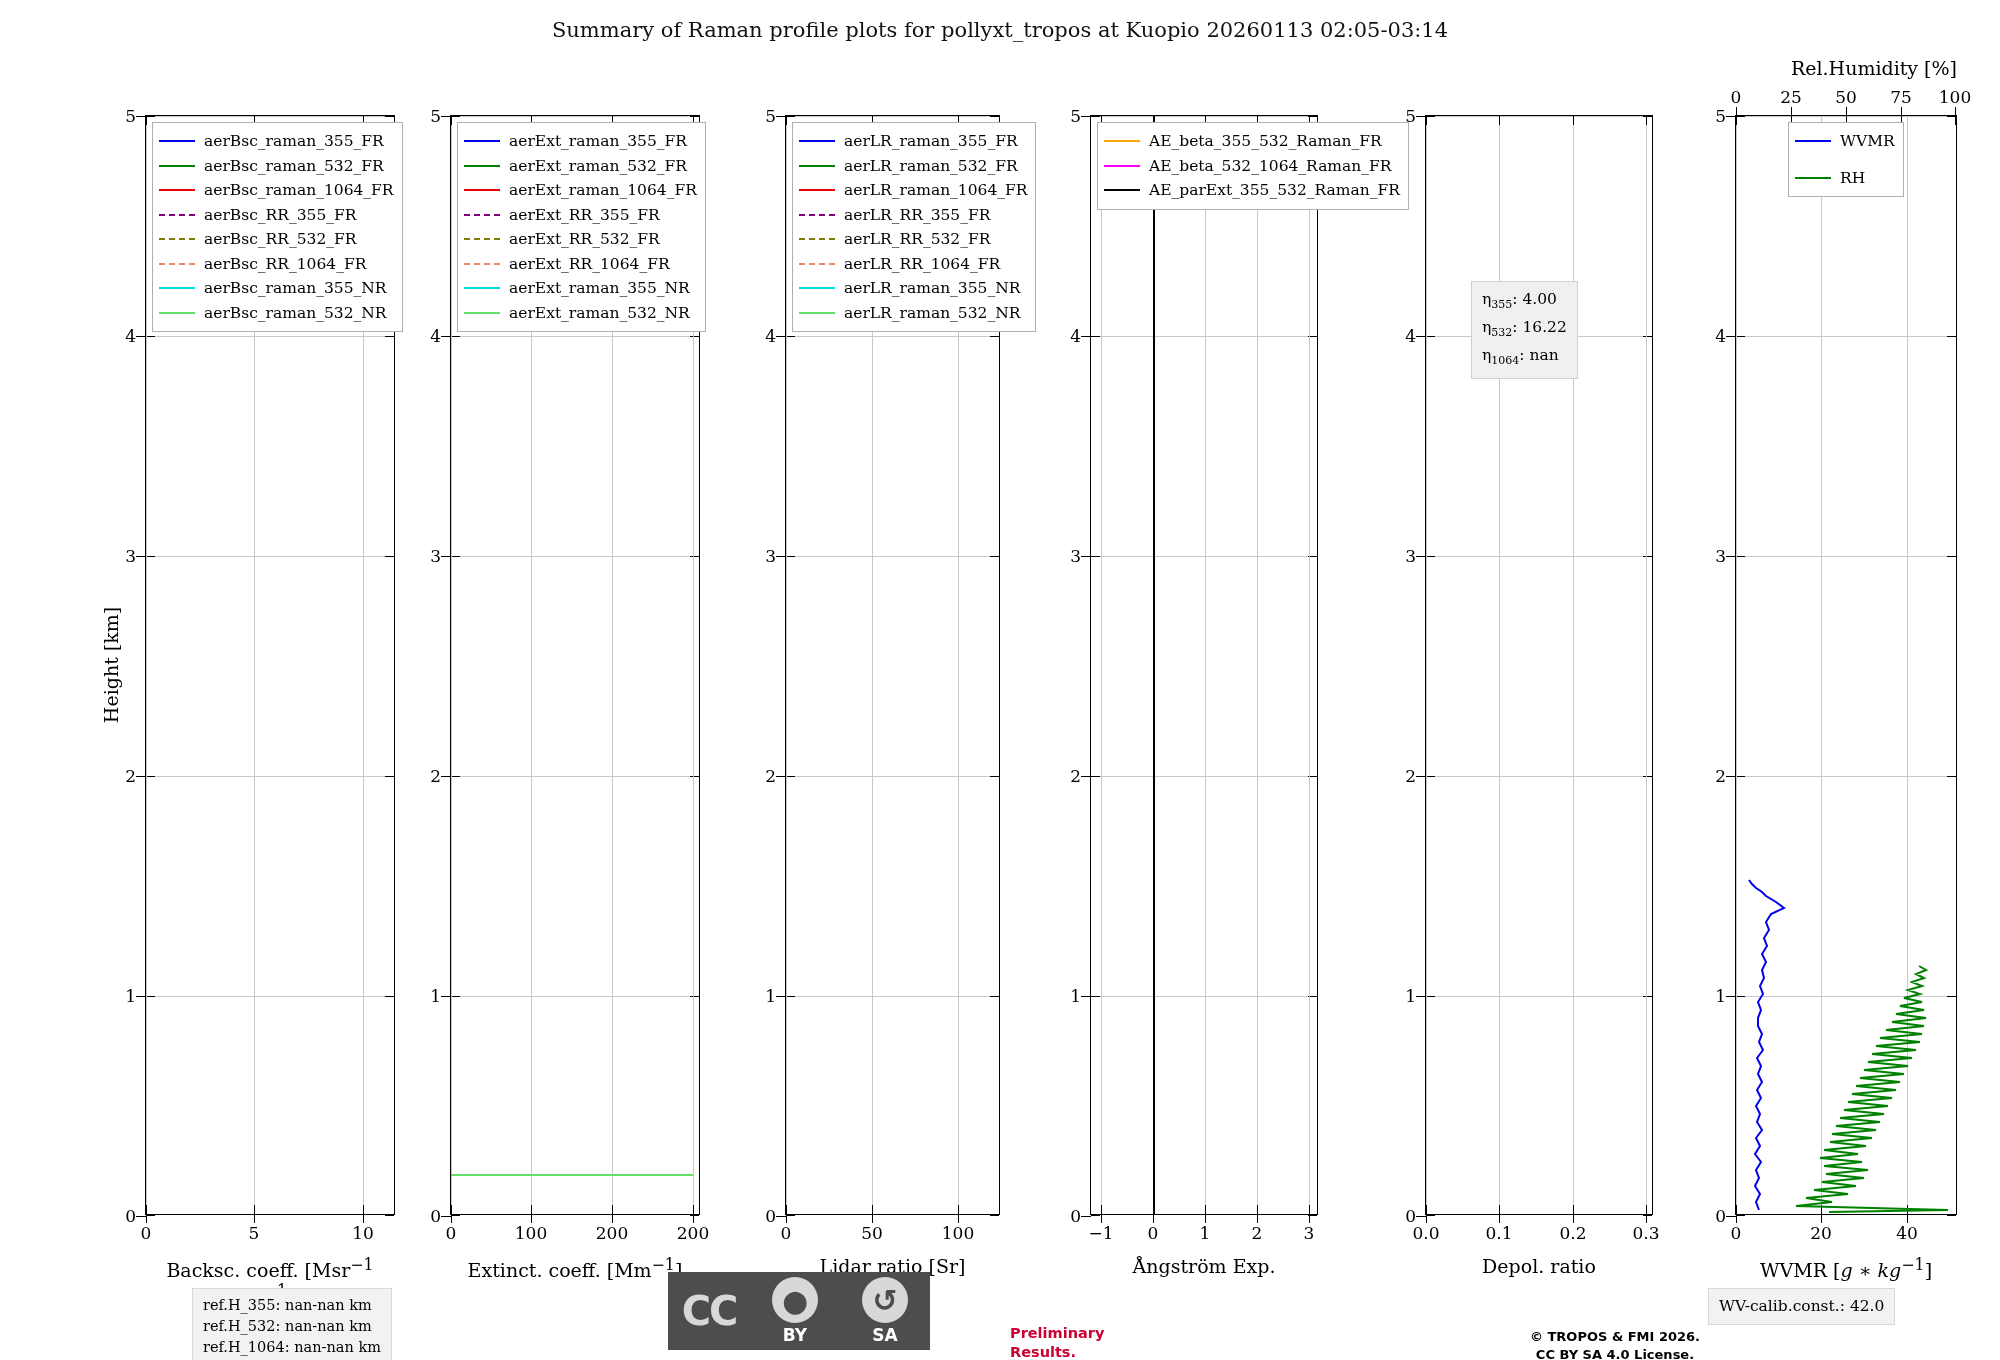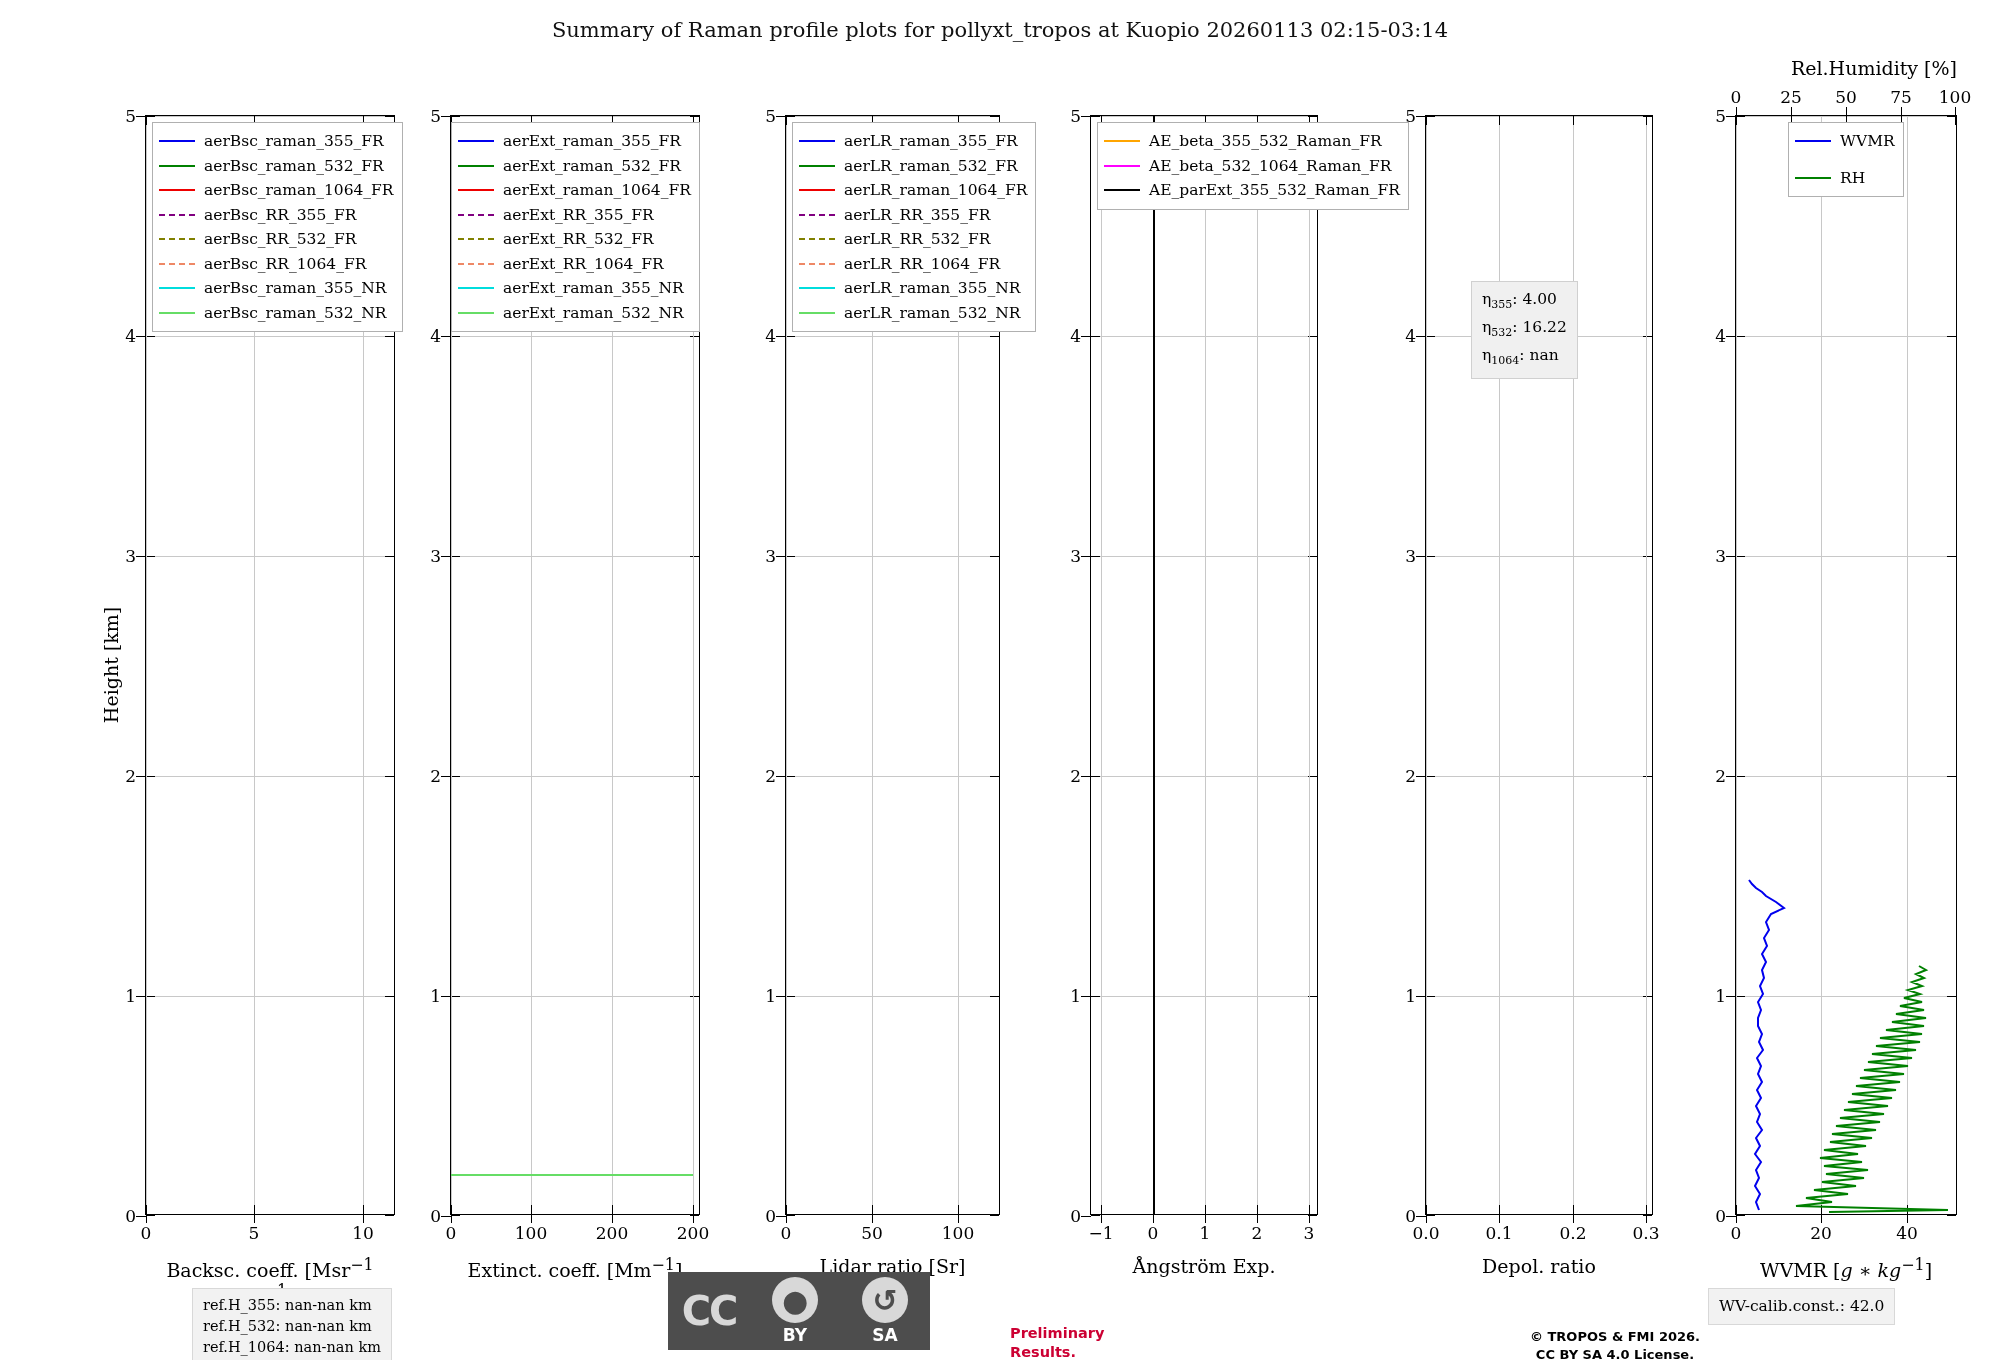--- a/index.html
+++ b/index.html
@@ -67,21 +67,21 @@
   .cc-circ{width:46px;height:46px;border-radius:50%;background:#d8d8d8;display:flex;align-items:center;
            justify-content:center;color:#4d4d4d;font-size:30px;font-weight:bold;
            font-family:"DejaVu Sans",sans-serif;}
   .cc-txt{color:#fff;font-size:17px;font-weight:bold;font-family:"DejaVu Sans",sans-serif;margin-top:2px;}
   .cc-cc{color:#d8d8d8;font-size:40px;font-weight:bold;font-family:"DejaVu Sans",sans-serif;letter-spacing:-2px;}
   svg{display:block;}
 </style>
 </head>
 <body>
 
-<div class="title">Summary of Raman profile plots for pollyxt_tropos at Kuopio 20260113 02:15-03:14</div>
+<div class="title">Summary of Raman profile plots for pollyxt_tropos at Kuopio 20260113 02:05-03:14</div>
 
 <div class="panel" style="left:145px;width:250px;">
   <div class="yaxistitle">Height [km]</div>
   <div class="axes">
 
     <div class="gridline" style="top:0px;"></div>
       <div class="ytick" style="top:0px;"></div>
       <div class="ytick-in" style="top:0px;"></div>
       <div class="ytick-in-r" style="top:0px;"></div>
     <div class="ylabel" style="top:0px;">5</div>
@@ -214,21 +214,21 @@
       <div class="xtick-in-t" style="left:161px;"></div>
     <div class="xlabelv" style="left:161px;">200</div>
     <div class="vgridline" style="left:242px;"></div>
     <div class="xtick" style="left:242px;"></div>
       <div class="xtick-in" style="left:242px;"></div>
       <div class="xtick-in-t" style="left:242px;"></div>
     <div class="xlabelv" style="left:242px;">200</div>
 
     <div style="position:absolute;left:0px;width:242px;top:1058px;height:0;border-top:2px solid #66dd66;"></div>
 
-    <div class="legend two-col" style="left:0;top:6px;text-align:right;">
+    <div class="legend two-col" style="left:6px;top:6px;text-align:right;">
       <div class="col">
         <div class="legend-row">
             <span class="legend-line" style="border-top-style:solid;border-top-color:#0000ee;"></span>
             <span class="legend-lbl">aerExt_raman_355_FR</span>
           </div>
         <div class="legend-row">
             <span class="legend-line" style="border-top-style:solid;border-top-color:#008000;"></span>
             <span class="legend-lbl">aerExt_raman_532_FR</span>
           </div>
         <div class="legend-row">

